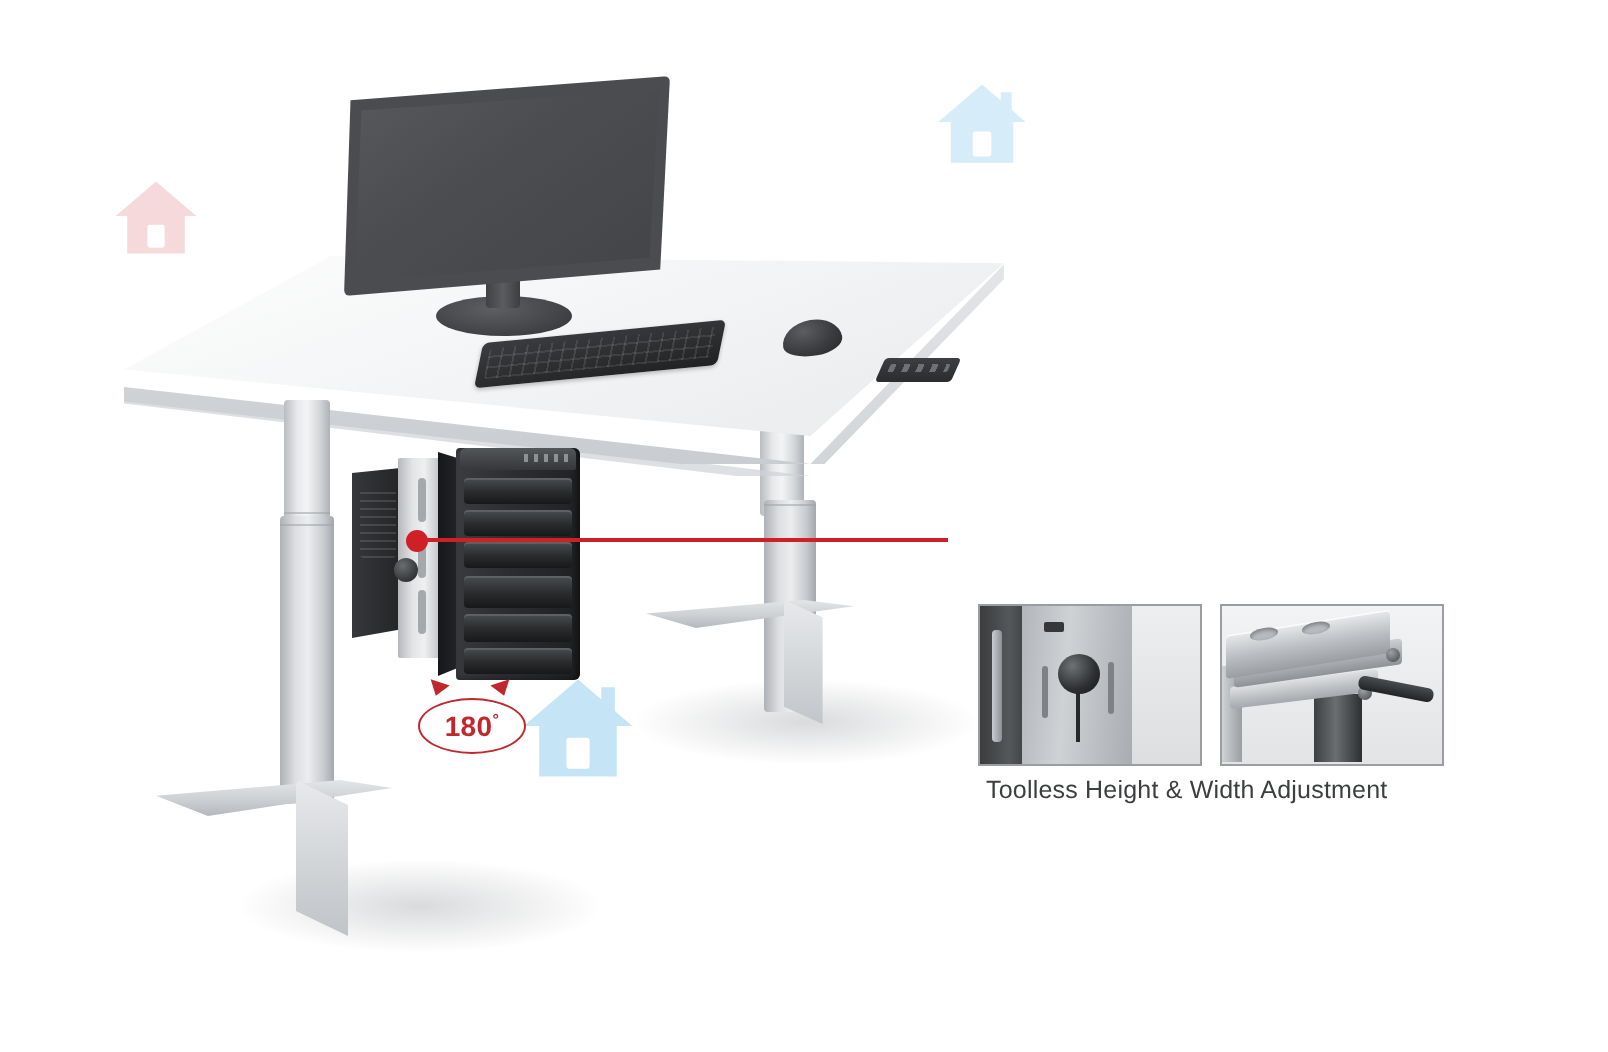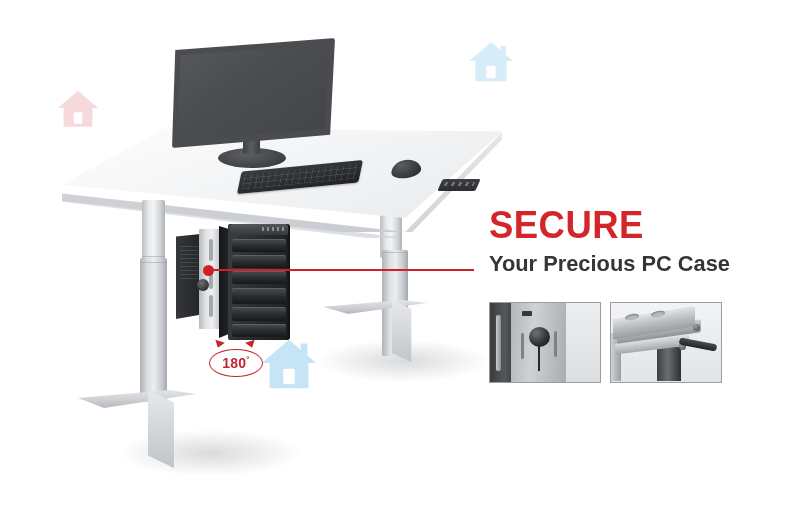--- a/index.html
+++ b/index.html
@@ -409,24 +409,20 @@
     <div class="arrow-d" style="left:246px;top:341px;transform:rotate(-18deg);"></div>
     <div class="badge180" style="left:209px;top:349px;width:52px;height:26px;">
       <span><span>180</span><sup>°</sup></span>
     </div>
 
   </div>
 
   <div class="callout-line" style="left:212px;top:269px;width:262px;"></div>
   <div class="callout-dot" style="left:203px;top:265px;"></div>
 
-  <div class="panel">
-    <div class="headline">SECURE</div>
-    <div class="subhead">Your Precious PC Case</div>
-  </div>
 
   <div class="photo-row">
 
     <div class="photo">
       <div class="p1-dark"></div>
       <div class="p1-rail"></div>
       <div class="p1-bg"></div>
       <div class="p1-plate"></div>
       <div class="p1-tick"></div>
       <div class="p1-slot" style="left:31px;top:30px;height:26px;"></div>
@@ -444,14 +440,15 @@
       <div class="p2-plate"></div>
       <div class="p2-holeL"></div>
       <div class="p2-holeR"></div>
       <div class="p2-bolt" style="left:82px;top:21px;"></div>
       <div class="p2-bolt" style="left:68px;top:40px;"></div>
       <div class="p2-lever"></div>
     </div>
 
   </div>
 
+  <div class="caption">Toolless Height &amp; Width Adjustment</div>
 
 </div>
 
 </body></html>

